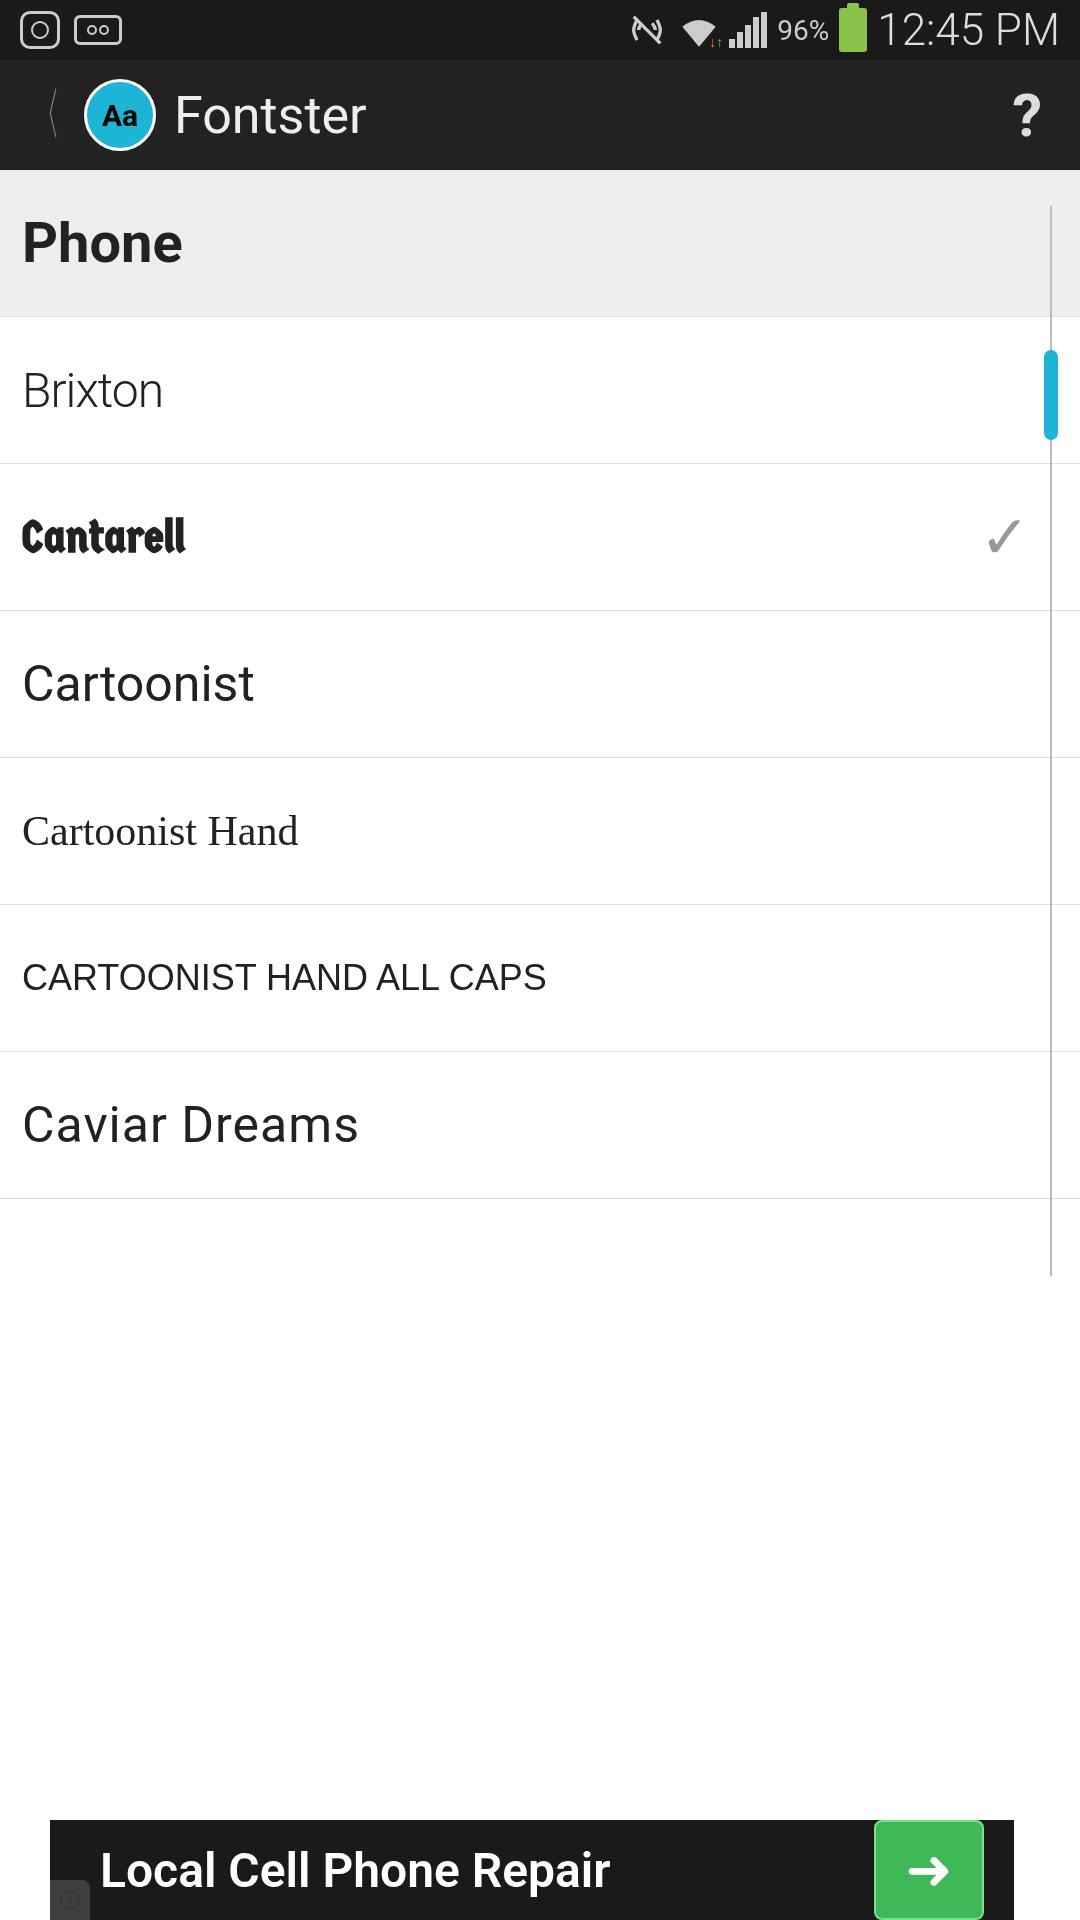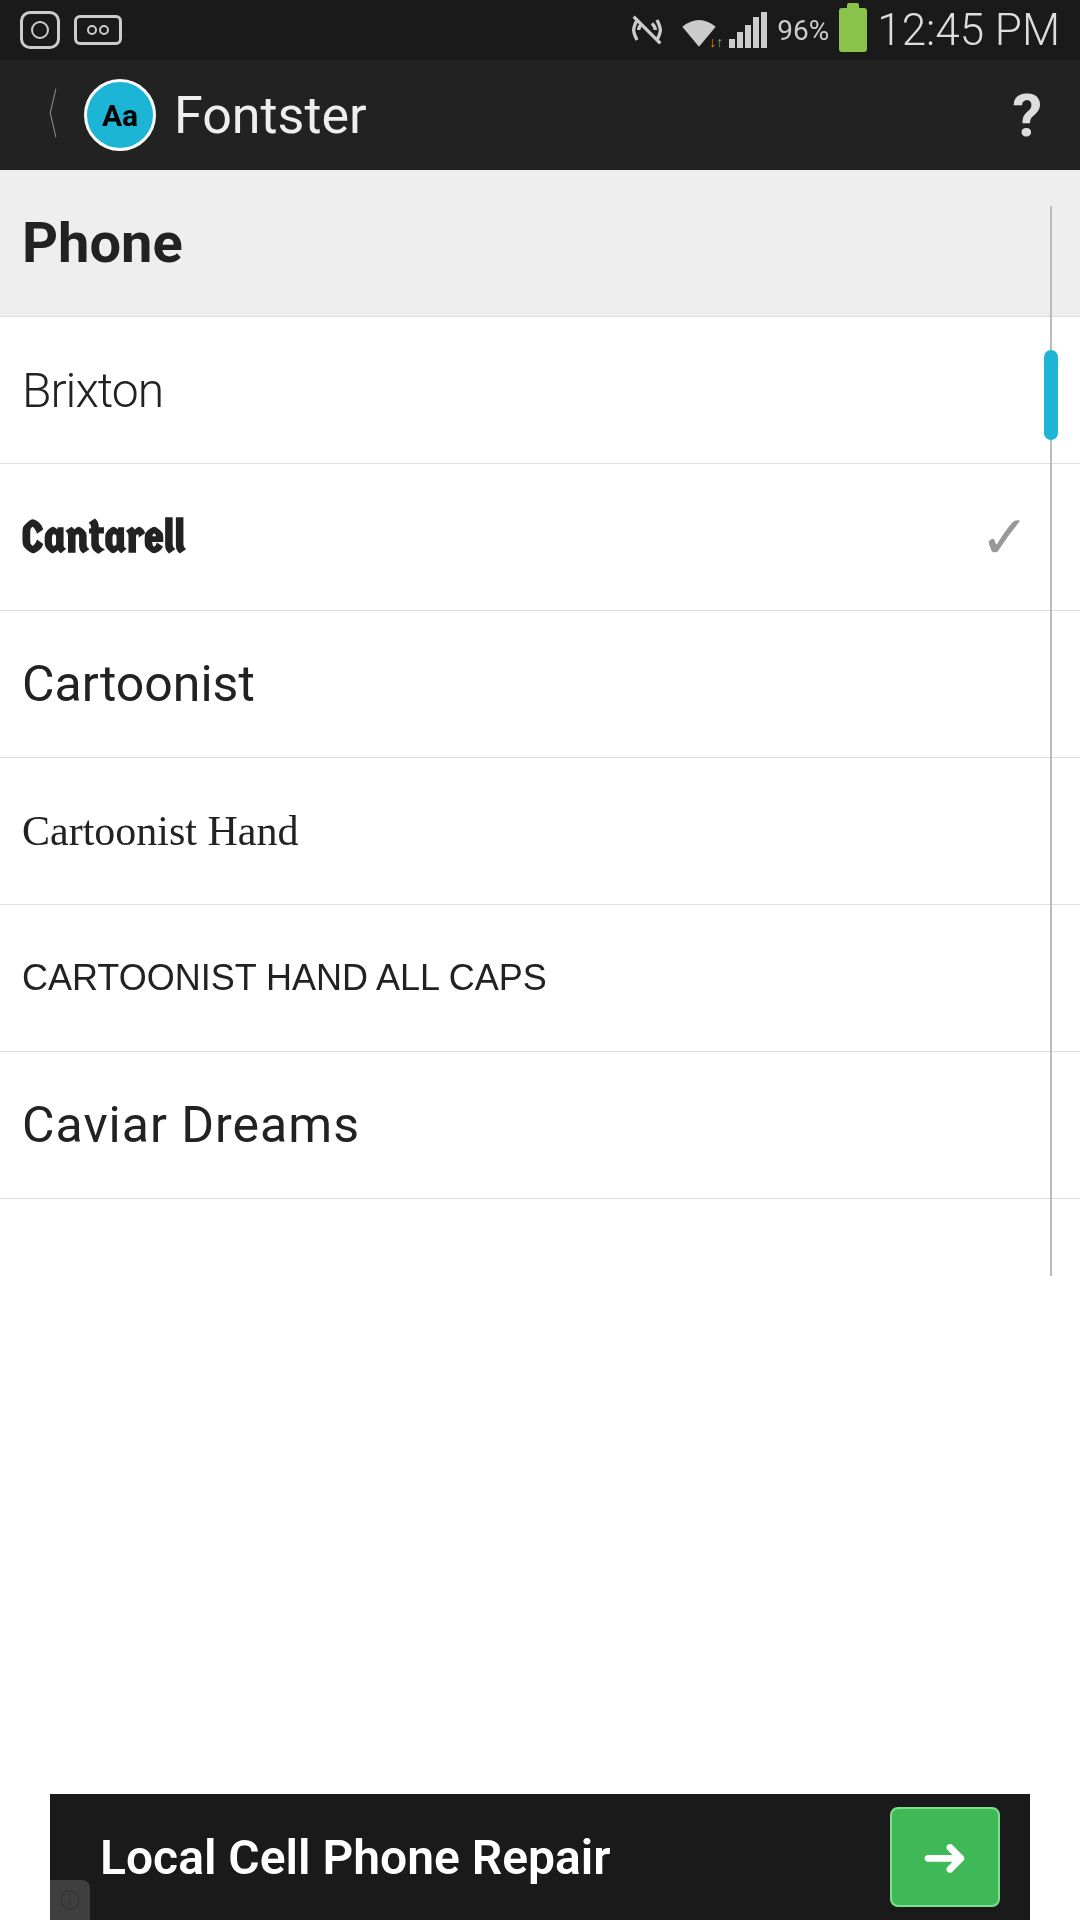--- a/index.html
+++ b/index.html
@@ -224,22 +224,22 @@
       height: 90px;
       background: #1db5d6;
       border-radius: 7px;
     }
     
     
     .ad-banner {
       position: absolute;
       bottom: 0;
       left: 50px;
-      right: 50px;
-      height: 126px;
+      right: 66px;
+      height: 100px;
       background: #1a1a1a;
       display: flex;
       align-items: center;
       padding: 0 30px;
     }
     .ad-text {
       color: #fff;
       font-size: 48px;
       font-weight: 600;
       flex: 1;

